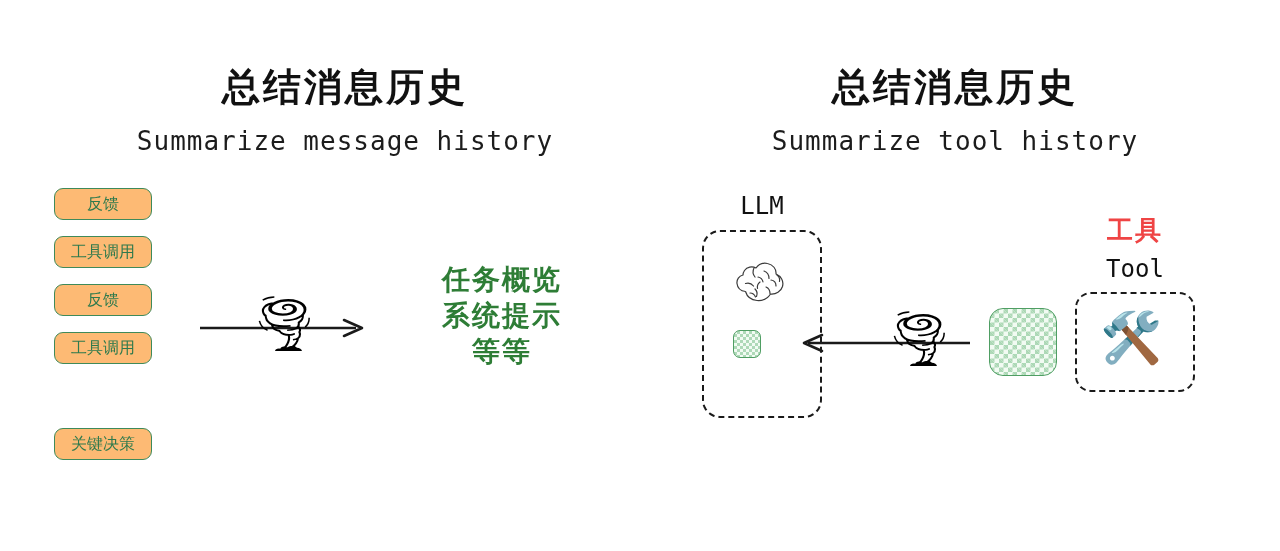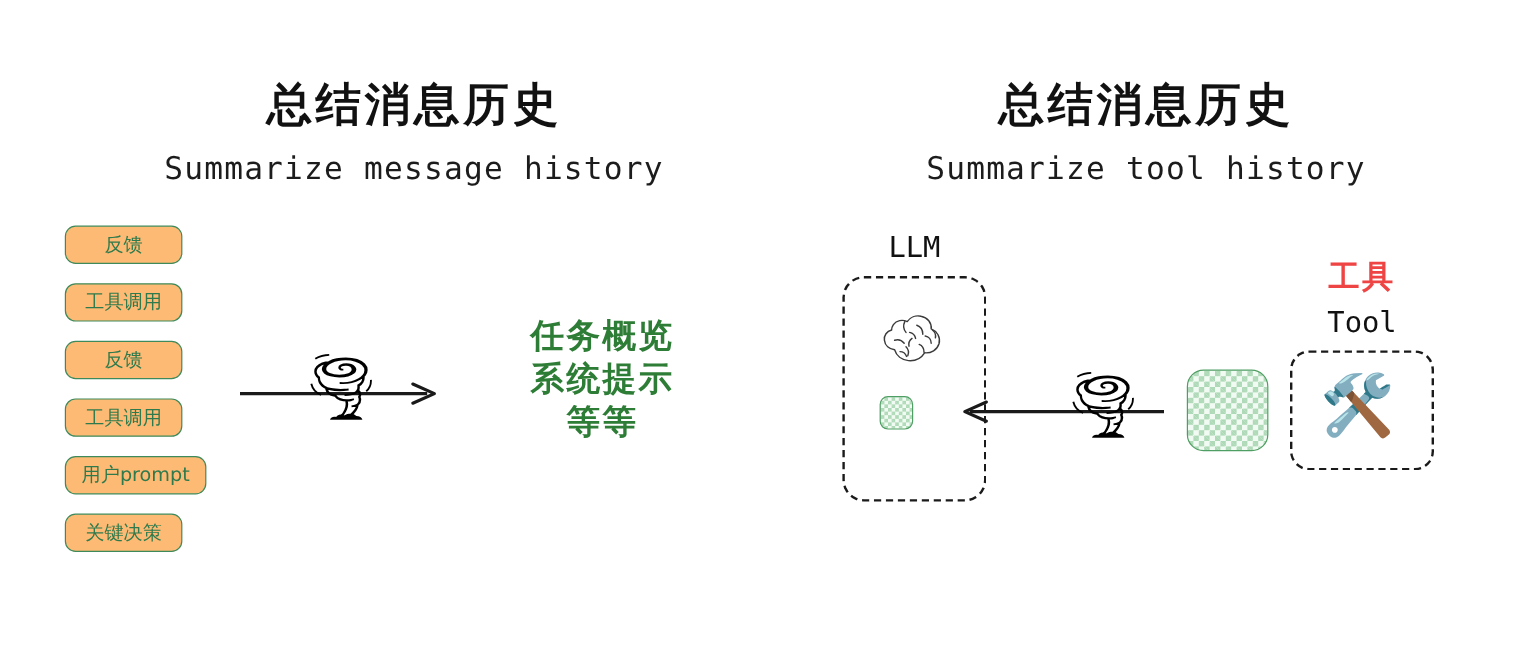--- a/index.html
+++ b/index.html
@@ -164,21 +164,20 @@
 
 <div class="canvas">
 
   <div class="title-cn" id="title-left-cn">总结消息历史</div>
   <div class="title-en" id="title-left-en">Summarize message history</div>
 
   <div class="msg-box" id="msg-0" style="top:188px;  width:98px;">反馈</div>
   <div class="msg-box" id="msg-1" style="top:236px;  width:98px;">工具调用</div>
   <div class="msg-box" id="msg-2" style="top:284px;  width:98px;">反馈</div>
   <div class="msg-box" id="msg-3" style="top:332px;  width:98px;">工具调用</div>
-  <div class="msg-box" id="msg-4" style="top:380px;  width:118px;">用户prompt</div>
   <div class="msg-box" id="msg-5" style="top:428px;  width:98px;">关键决策</div>
 
   <svg class="arrow-svg" style="left:196px; top:312px;" width="175" height="32">
     <line x1="4" y1="16" x2="160" y2="16" stroke="#1a1a1a" stroke-width="2.6"></line>
     <path d="M148,8 L166,16 L148,24" fill="none" stroke="#1a1a1a" stroke-width="2.6" stroke-linecap="round" stroke-linejoin="round"></path>
   </svg>
   <div class="tornado" style="left:250px; top:296px;">🌪</div>
 
   <div id="summary-text">
     <div>任务概览</div>

